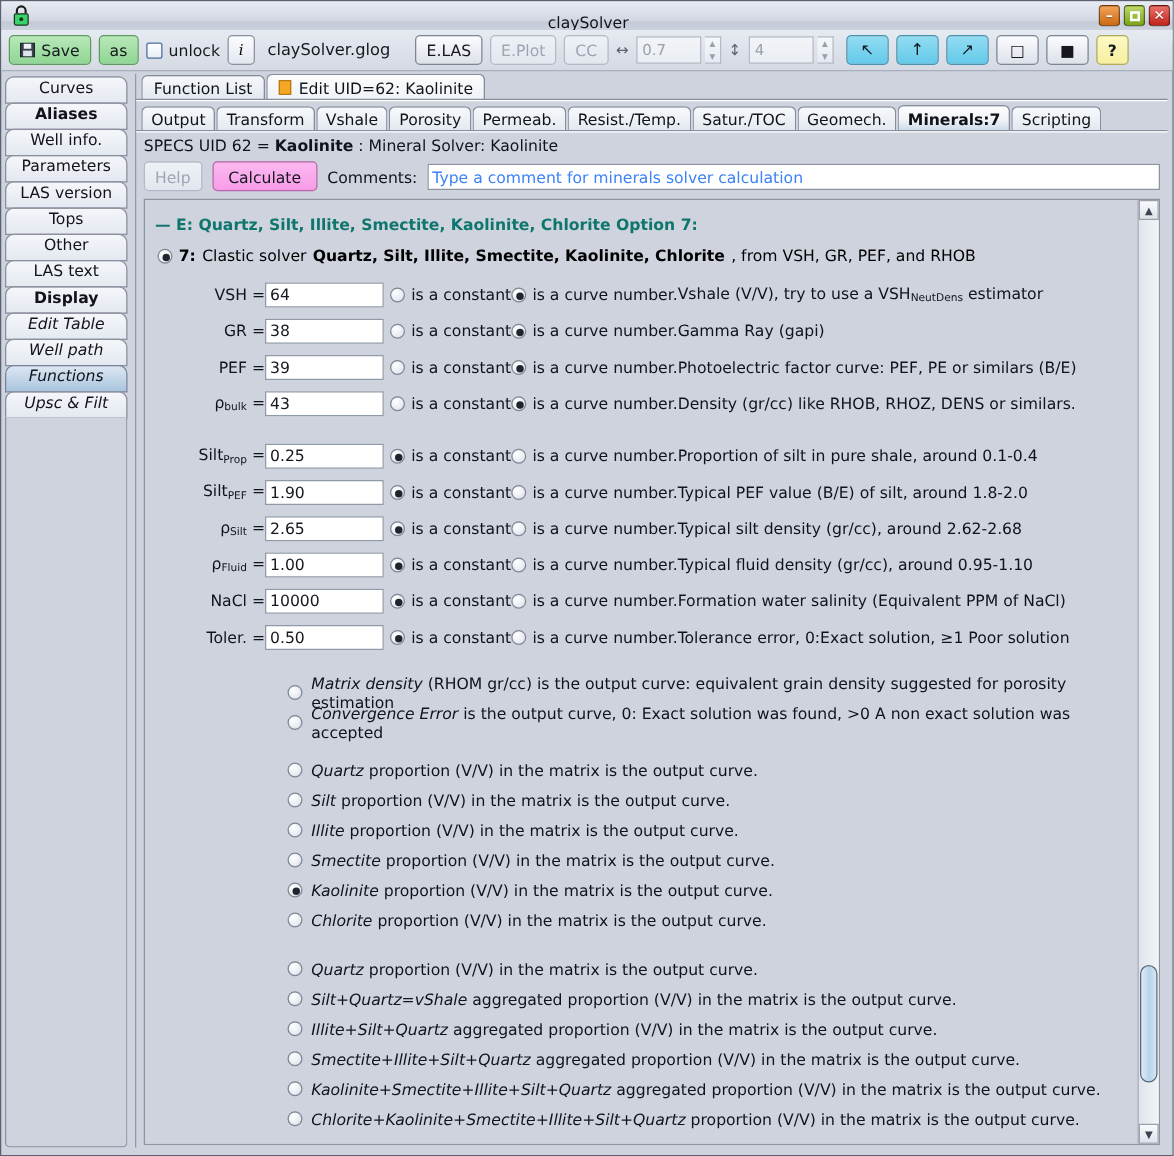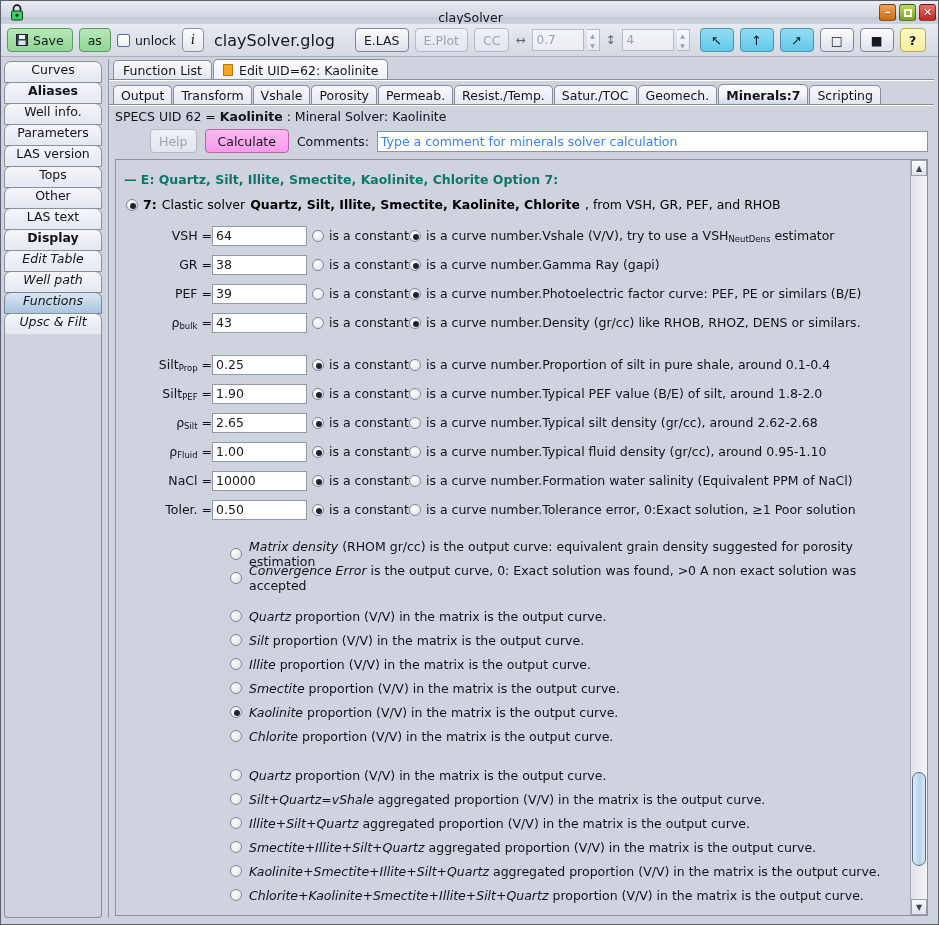--- a/index.html
+++ b/index.html
@@ -84,21 +84,21 @@
     width: 13px; height: 13px; border: 1px solid #4c6f9e; border-radius: 2px;
     background: linear-gradient(to bottom,#ffffff,#e7eef7);
   }
   .tb-label { font-size: 12.5px; color:#15181f; }
   .info-btn {
     width: 22px; height: 24px; border:1px solid #8b929f; border-radius:4px;
     background: linear-gradient(to bottom,#fcfdff,#e3e7ef);
     display:flex; align-items:center; justify-content:center;
     font-style: italic; font-family:"DejaVu Serif","Liberation Serif",serif; font-size:12px;
   }
-  .filename { font-size:16px; color:#15181f; margin:0 4px; }
+  .filename { font-size:13px; color:#15181f; margin:0 4px; }
   .spin-wrap { display:flex; align-items:center; gap:3px; }
   .spin-input {
     width: 52px; height: 22px; border:1px solid #b6bcc7;
     background: linear-gradient(to bottom,#f2f4f8,#eaedf3);
     color:#9aa0ac; font-size:12px; padding:0 4px; line-height:20px;
   }
   .spin-arrows {
     width:13px; height:22px; border:1px solid #b6bcc7; border-left:none;
     background: linear-gradient(to bottom,#f5f7fa,#e6eaf1);
     display:flex; flex-direction:column; align-items:center; justify-content:space-around;
@@ -168,21 +168,21 @@
   }
   #inner-tabline { position:absolute; left:0; right:0; top:45px; height:2px;
     border-top:1px solid #868d9b; border-bottom:1px solid #fff; }
 
   
   #specs { position:absolute; left:6px; top:50px; font-size:12.5px; color:#10131a; }
   #specs b { font-weight:bold; }
 
   
   #action-row { position:absolute; left:6px; top:70px; right:6px; height:24px;
-    display:flex; align-items:center; gap:8px;margin-left:35px; }
+    display:flex; align-items:center; gap:8px; }
   .btn.pink {
     background: linear-gradient(to bottom,#fcb8f0,#f79ce8);
     border-color:#b963a8; padding:0 12px;
   }
   .comments-label { font-size:12.5px; color:#10131a; }
   .comment-input {
     flex:1; height:21px; border:1px solid #8e949f;
     background:#fff; font-size:12.5px; color:#3b82f6;
     padding: 0 3px; line-height:19px; overflow:hidden; white-space:nowrap;
   }

